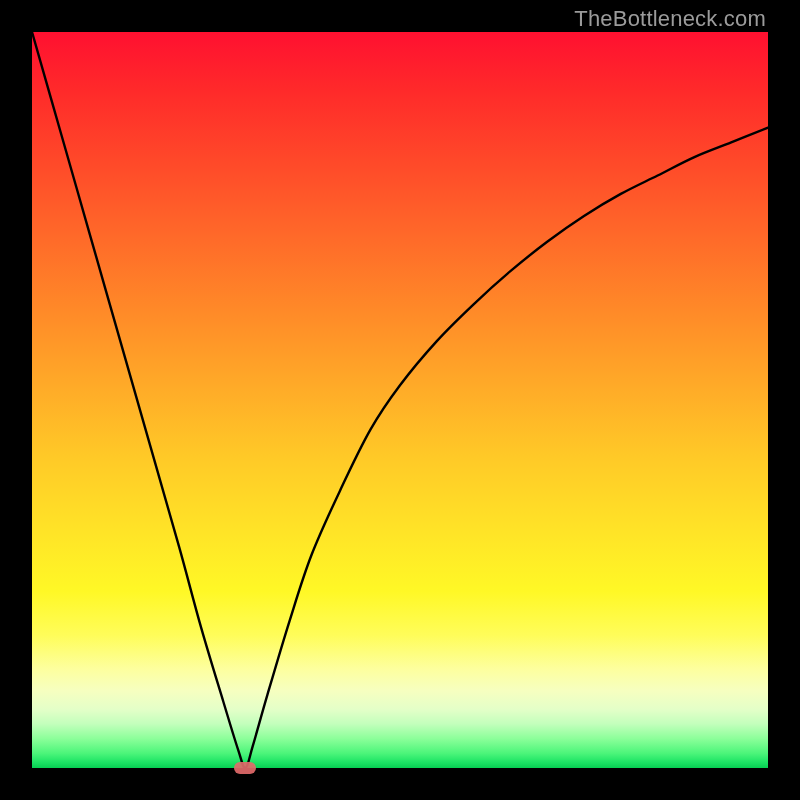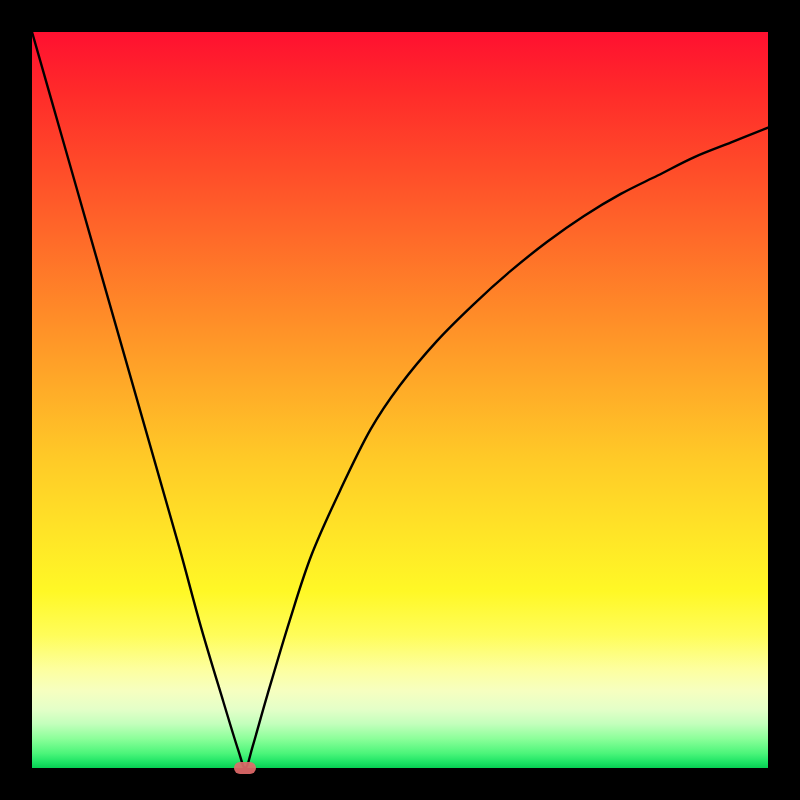--- a/index.html
+++ b/index.html
@@ -70,14 +70,15 @@
 <body>
 <div class="container">
 
   <div class="plot-area">
     <svg class="curve-svg" viewBox="0 0 736 736" preserveAspectRatio="none">
       <path id="curvePath" fill="none" stroke="#000000" stroke-width="2.4" stroke-linecap="round" stroke-linejoin="round" d="M 0.00 0.00 C 4.91 17.17, 19.63 68.69, 29.44 103.04 C 39.25 137.39, 49.07 171.73, 58.88 206.08 C 68.69 240.43, 78.51 274.77, 88.32 309.12 C 98.13 343.47, 107.95 377.81, 117.76 412.16 C 127.57 446.51, 138.61 484.53, 147.20 515.20 C 155.79 545.87, 161.92 570.40, 169.28 596.16 C 176.64 621.92, 185.23 649.52, 191.36 669.76 C 197.49 690.00, 202.40 706.56, 206.08 717.60 C 209.76 728.64, 210.99 736.61, 213.44 736.00 C 215.89 735.39, 217.12 726.19, 220.80 713.92 C 224.48 701.65, 229.39 683.25, 235.52 662.40 C 241.65 641.55, 250.24 612.11, 257.60 588.80 C 264.96 565.49, 271.09 544.64, 279.68 522.56 C 288.27 500.48, 299.31 477.17, 309.12 456.32 C 318.93 435.47, 328.75 414.61, 338.56 397.44 C 348.37 380.27, 356.96 368.00, 368.00 353.28 C 379.04 338.56, 392.53 322.61, 404.80 309.12 C 417.07 295.63, 429.33 283.97, 441.60 272.32 C 453.87 260.67, 466.13 249.63, 478.40 239.20 C 490.67 228.77, 502.93 218.96, 515.20 209.76 C 527.47 200.56, 539.73 191.97, 552.00 184.00 C 564.27 176.03, 576.53 168.67, 588.80 161.92 C 601.07 155.17, 613.33 149.65, 625.60 143.52 C 637.87 137.39, 650.13 130.64, 662.40 125.12 C 674.67 119.60, 686.93 115.31, 699.20 110.40 C 711.47 105.49, 729.87 98.13, 736.00 95.68"></path>
     </svg>
     <div id="markerEl" class="marker" style="left: 202.4px; top: 730px; width: 22.08px; background: rgb(226, 106, 106);"></div>
   </div>
 
+  <div class="watermark">TheBottleneck.com</div>
 
 </div>
 
 </body></html>

